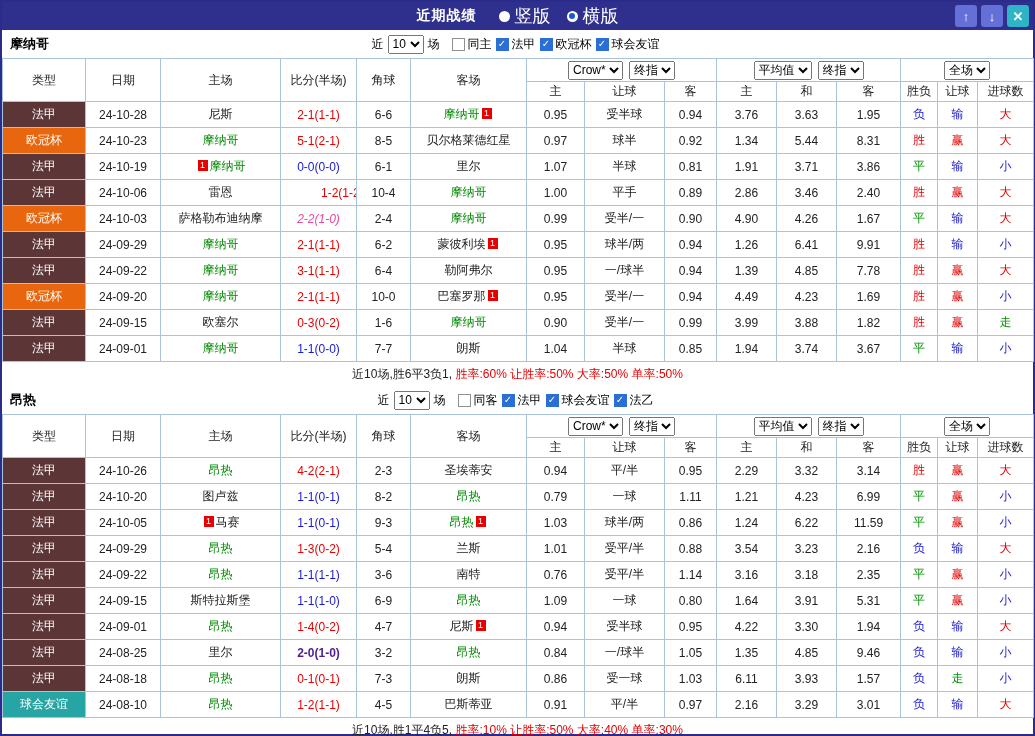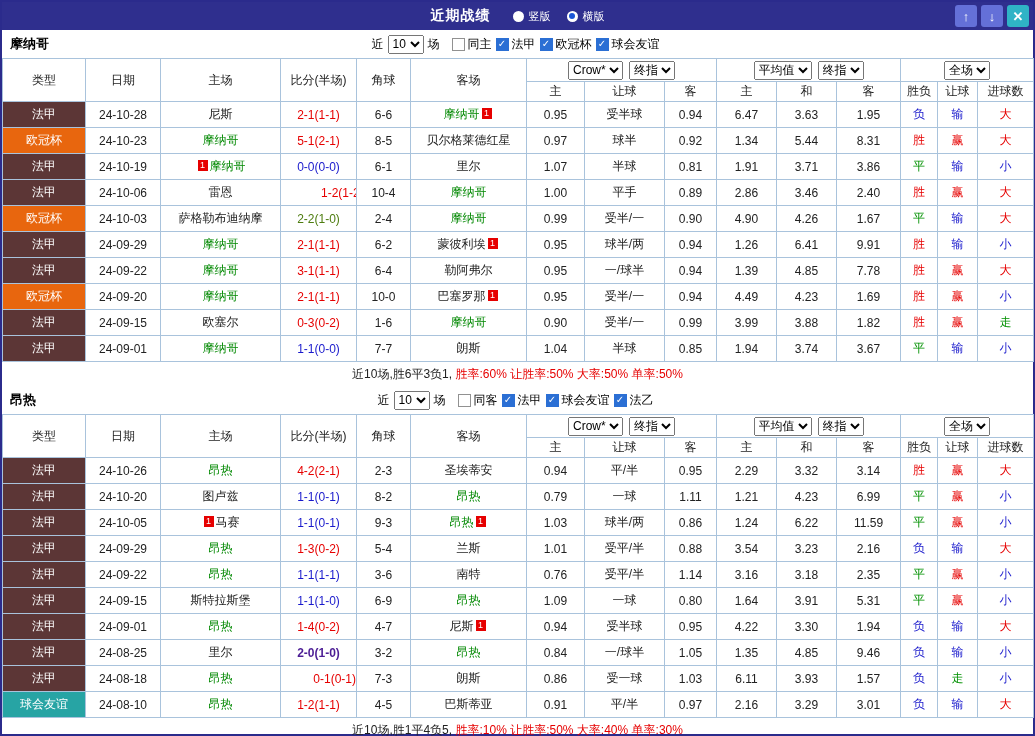--- a/index.html
+++ b/index.html
@@ -6,21 +6,21 @@
   html,body { width:1035px; height:736px; overflow:hidden; background:#fff;
               font-family:"Liberation Sans", sans-serif; }
   .frame { width:1035px; height:736px; border:2px solid #2b2b8c; background:#fff;
            display:flex; flex-direction:column; }
 
   
   .titlebar { flex:0 0 28px; background:#2f2f8e; color:#fff; display:flex;
               align-items:center; position:relative; }
   .titlebar-center { flex:1; display:flex; justify-content:center; align-items:center; gap:22px; }
   .title { font-weight:bold; font-size:14px; letter-spacing:1px; }
-  .radio-group { display:flex; gap:16px; align-items:center; font-size:11px; }
+  .radio-group { display:flex; gap:16px; align-items:center; font-size:18px; }
   .radio-item { display:flex; align-items:center; gap:5px; cursor:pointer; }
   .radio { width:11px; height:11px; border-radius:50%; background:#fff; display:inline-block; position:relative; }
   .radio.selected::after { content:''; position:absolute; left:2.5px; top:2.5px;
                            width:6px; height:6px; border-radius:50%; background:#1a56d6; }
   .titlebar-buttons { position:absolute; right:4px; top:3px; display:flex; gap:4px; }
   .tb-btn { width:22px; height:22px; border-radius:3px; display:flex; align-items:center;
             justify-content:center; color:#fff; font-size:13px; font-weight:bold; cursor:pointer; }
   .tb-btn.up, .tb-btn.down { background:#6470d8; }
   .tb-btn.close { background:#2fb3c6; }
 
@@ -154,21 +154,21 @@
           <tr>
             <td class="type-cell" style="background: rgb(92, 54, 54);">法甲</td>
             <td>24-10-28</td>
             <td class="team-cell"><span>尼斯</span></td>
             <td style="color: rgb(230, 0, 0);">2-1(1-1)</td>
             <td>6-6</td>
             <td class="team-cell"><span style="color: rgb(0, 136, 0);">摩纳哥</span><span class="badge">1</span></td>
             <td>0.95</td>
             <td>受半球</td>
             <td>0.94</td>
-            <td>6.47</td>
+            <td>3.76</td>
             <td>3.63</td>
             <td>1.95</td>
             <td style="color: rgb(25, 25, 204);">负</td>
             <td style="color: rgb(25, 25, 204);">输</td>
             <td style="color: rgb(230, 0, 0);">大</td>
           </tr>
           <tr>
             <td class="type-cell" style="background: rgb(232, 102, 14);">欧冠杯</td>
             <td>24-10-23</td>
             <td class="team-cell"><span style="color: rgb(0, 136, 0);">摩纳哥</span></td>
@@ -216,21 +216,21 @@
             <td>3.46</td>
             <td>2.40</td>
             <td style="color: rgb(230, 0, 0);">胜</td>
             <td style="color: rgb(230, 0, 0);">赢</td>
             <td style="color: rgb(230, 0, 0);">大</td>
           </tr>
           <tr>
             <td class="type-cell" style="background: rgb(232, 102, 14);">欧冠杯</td>
             <td>24-10-03</td>
             <td class="team-cell"><span>萨格勒布迪纳摩</span></td>
-            <td style="color: #4d7c0f;">2-2(1-0)</td>
+            <td style="color: #ec4899; font-style: italic;">2-2(1-0)</td>
             <td>2-4</td>
             <td class="team-cell"><span style="color: rgb(0, 136, 0);">摩纳哥</span></td>
             <td>0.99</td>
             <td>受半/一</td>
             <td>0.90</td>
             <td>4.90</td>
             <td>4.26</td>
             <td>1.67</td>
             <td style="color: rgb(0, 145, 0);">平</td>
             <td style="color: rgb(25, 25, 204);">输</td>
@@ -534,21 +534,21 @@
             <td>4.85</td>
             <td>9.46</td>
             <td style="color: rgb(25, 25, 204);">负</td>
             <td style="color: rgb(25, 25, 204);">输</td>
             <td style="color: rgb(25, 25, 204);">小</td>
           </tr>
           <tr>
             <td class="type-cell" style="background: rgb(92, 54, 54);">法甲</td>
             <td>24-08-18</td>
             <td class="team-cell"><span style="color: rgb(0, 136, 0);">昂热</span></td>
-            <td style="color: rgb(230, 0, 0); text-align: right;">0-1(0-1)</td>
+            <td style="color: rgb(230, 0, 0);">0-1(0-1)</td>
             <td>7-3</td>
             <td class="team-cell"><span>朗斯</span></td>
             <td>0.86</td>
             <td>受一球</td>
             <td>1.03</td>
             <td>6.11</td>
             <td>3.93</td>
             <td>1.57</td>
             <td style="color: rgb(25, 25, 204);">负</td>
             <td style="color: rgb(0, 145, 0);">走</td>

